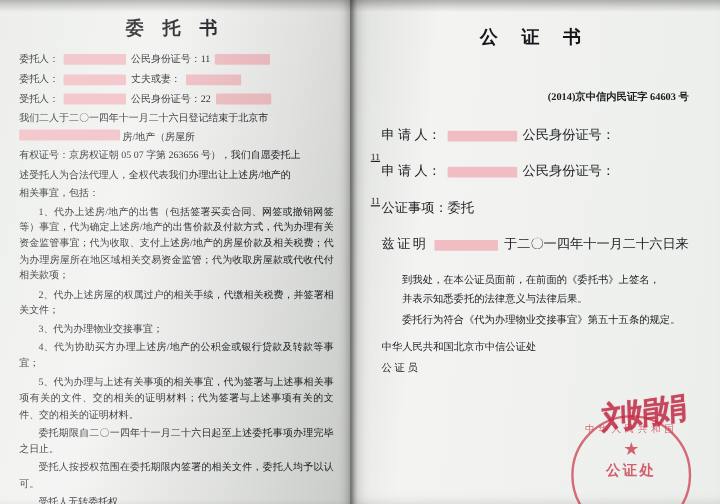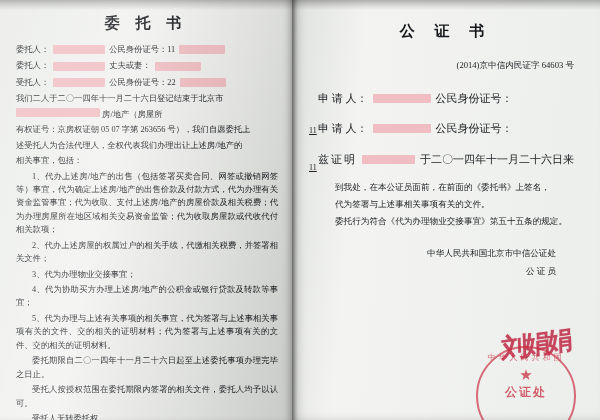--- a/index.html
+++ b/index.html
@@ -81,40 +81,39 @@
   .r-f{width:70px;}
   .para{margin:0 0 2px 0;text-indent:16px;}
   .para0{margin:0 0 2px 0;}
   
   .body-r{
     padding:14px 26px 0 26px;
     font-size:8.6px;
     line-height:1.95;
     color:#1b1c20;
   }
-  .docnum{text-align:right;font-size:8.6px;margin:2px 0 14px 0;}
+  .docnum{text-align:right;font-size:8.6px;margin:17px 0 14px 0;font-weight:bold;}
   .field{
     display:flex;align-items:center;gap:5px;
     margin-bottom:9px;
     font-size:11px;
     white-space:nowrap;
   }
   .sp{letter-spacing:2px;}
   .leftnum{
     position:absolute;
     font-size:8px;
     color:#222;
     text-decoration:underline;
   }
   .ln1{left:17px;top:126px;}
   .ln2{left:17px;top:163px;}
   .indent{text-indent:17px;margin:0;}
   .sign-r{
-    margin-top:16px;
-    text-align:right;
+    margin-top:6px;
     font-size:8.6px;
     line-height:2.0;
     padding-right:18px;
   }
   
   .stamp-sig{
     position:absolute;
     right:30px;bottom:58px;
     color:#c1304a;
     font-family:"Liberation Serif",serif;
@@ -228,29 +227,32 @@
         <span class="redact r-b"></span>
         <span>公民身份证号：</span>
       </div>
 
       <div class="field">
         <span>申 请 人：</span>
         <span class="redact r-b"></span>
         <span>公民身份证号：</span>
       </div>
 
+      <div class="field">
+        <span>公证事项：委托</span>
+      </div>
 
       <div class="field">
         <span class="sp">兹证明</span>
         <span class="redact r-f"></span>
         <span>于二〇一四年十一月二十六日来</span>
       </div>
 
       <p class="indent">到我处，在本公证员面前，在前面的《委托书》上签名，</p>
-      <p class="indent">代为签署与上述事相关事项有关的文件。</p>
+      <p class="indent">并表示知悉委托的法律意义与法律后果。</p>
       <p class="indent">委托行为符合《代为办理物业交接事宜》第五十五条的规定。</p>
 
       <div class="sign-r">
         <div>中华人民共和国北京市中信公证处</div>
         <div>公 证 员</div>
       </div>
 
     </div>
 
     <div class="leftnum ln1">11</div>

